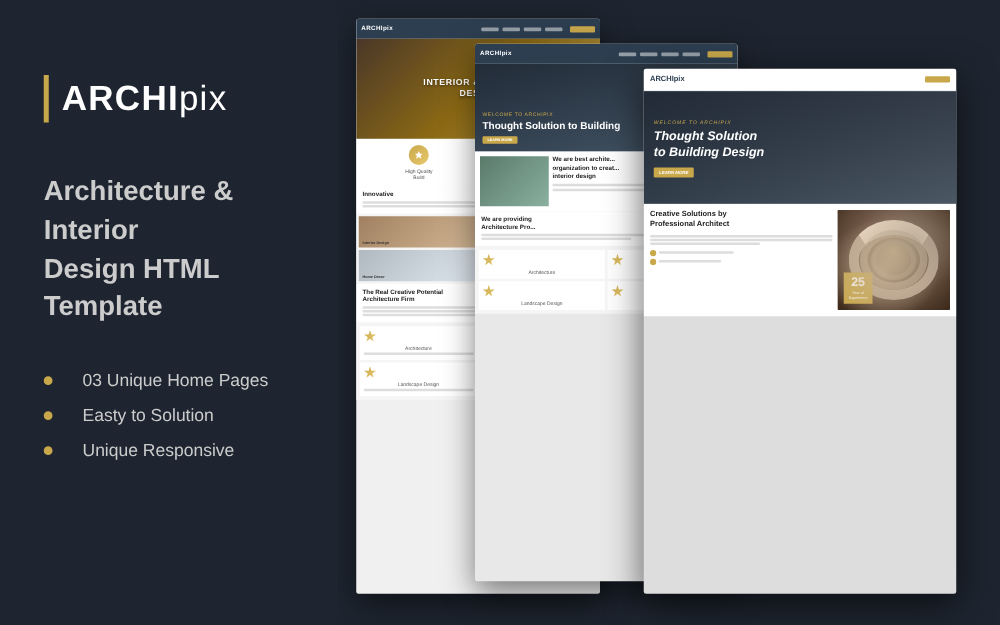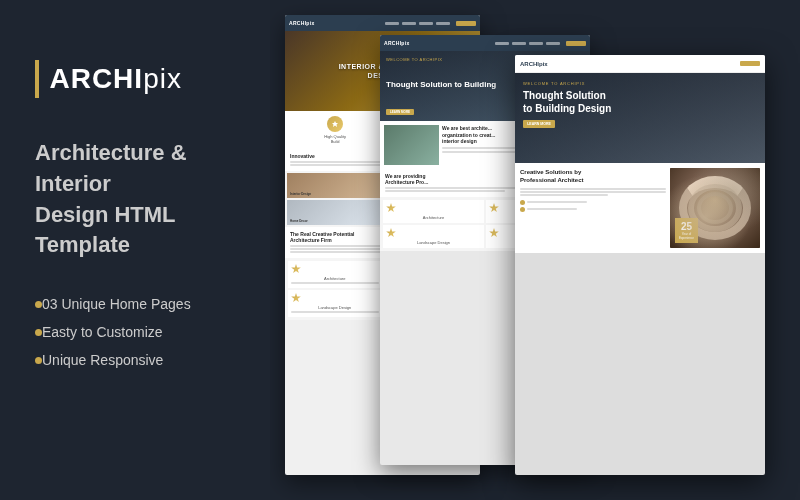--- a/index.html
+++ b/index.html
@@ -68,21 +68,21 @@
       list-style: none;
       padding: 0;
     }
 
     .features-list li {
       color: #cccccc;
       font-size: 14px;
       margin-bottom: 12px;
       display: flex;
       align-items: center;
-      gap: 0;
+      gap: 24px;
     }
 
     .bullet-dot {
       width: 7px;
       height: 7px;
       background-color: #c9a84c;
       border-radius: 50%;
       flex-shrink: 0;
     }
 
@@ -300,21 +300,21 @@
 
     
     .mock-mid-hero {
       width: 100%;
       height: 70px;
       background: linear-gradient(rgba(20,25,35,0.7), rgba(20,25,35,0.5)),
                   linear-gradient(135deg, #455a6e 0%, #7a9ab0 100%);
       position: relative;
       display: flex;
       flex-direction: column;
-      justify-content: space-between;
+      justify-content: flex-end;
       padding: 6px;
     }
 
     .mock-mid-hero-badge {
       font-size: 4px;
       color: #c9a84c;
       text-transform: uppercase;
       letter-spacing: 0.5px;
       margin-bottom: 2px;
     }
@@ -420,21 +420,23 @@
 
     .mock-front-hero {
       width: 100%;
       height: 90px;
       background: 
         linear-gradient(rgba(20,25,35,0.65), rgba(20,25,35,0.45)),
         linear-gradient(135deg, #3a4a5a 0%, #7a8a9a 100%);
       position: relative;
       display: flex;
       flex-direction: column;
+      justify-content: center;
       padding: 8px;
+      font-style: italic;
     }
 
     .mock-front-badge {
       font-size: 4px;
       color: #c9a84c;
       text-transform: uppercase;
       letter-spacing: 0.8px;
       margin-bottom: 3px;
     }
 
@@ -540,21 +542,21 @@
 
   <div class="tagline">Architecture &amp; Interior<br>Design HTML Template</div>
 
   <ul class="features-list">
     <li>
       <span class="bullet-dot"></span>
       <span>03 Unique Home Pages</span>
     </li>
     <li>
       <span class="bullet-dot"></span>
-      <span>Easty to Customize</span>
+      <span>Easty to Solution</span>
     </li>
     <li>
       <span class="bullet-dot"></span>
       <span>Unique Responsive</span>
     </li>
   </ul>
 </div>
 
 <div class="right-panel">
   <div class="mockup-container">

